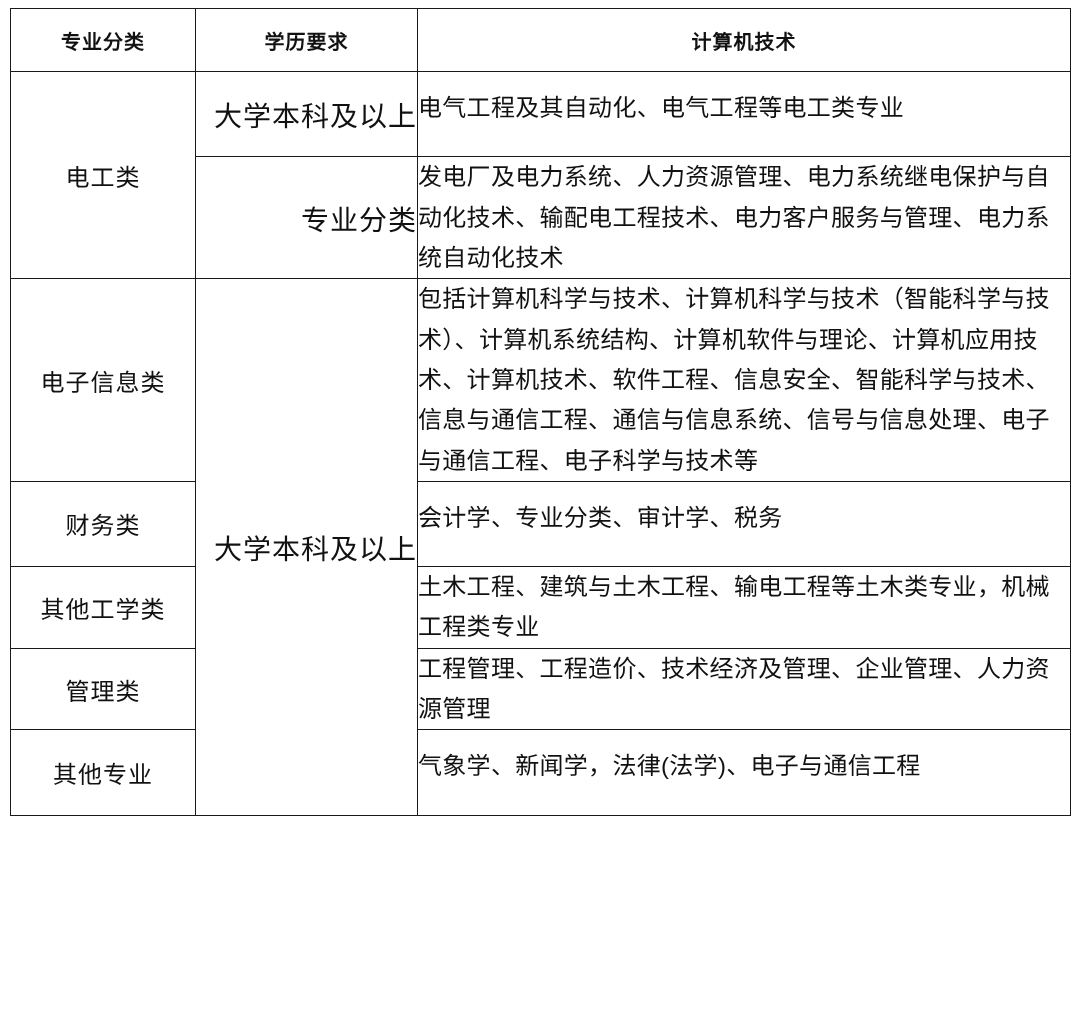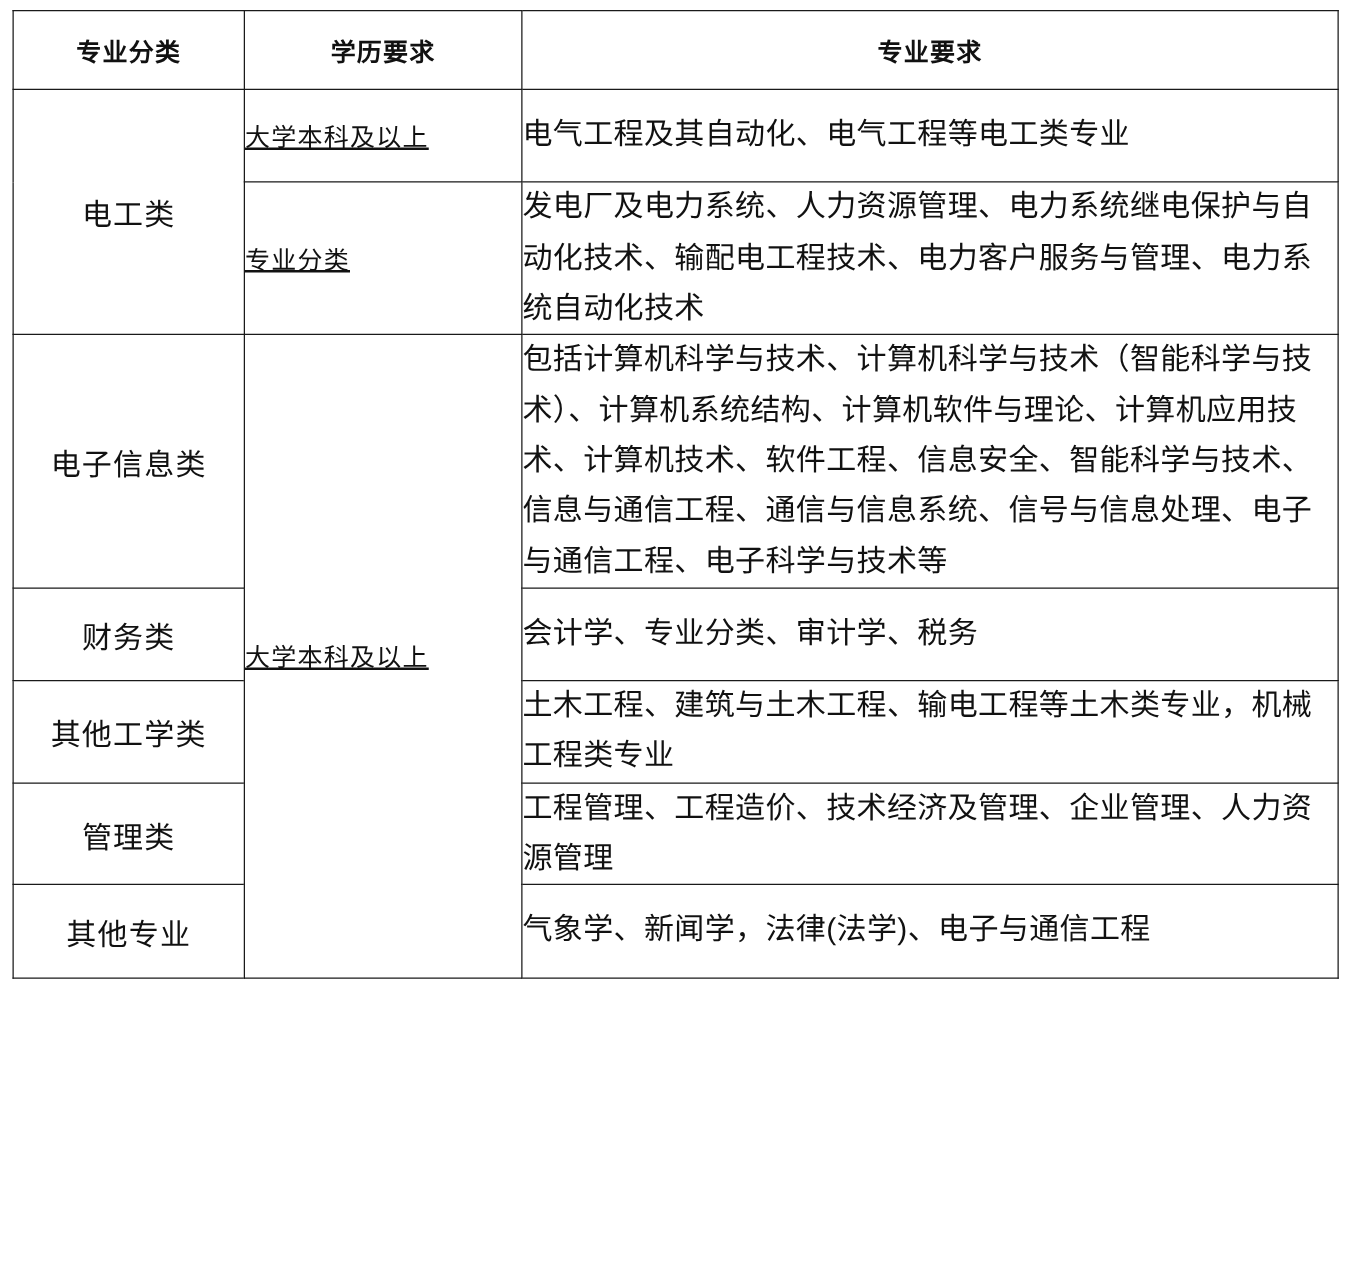--- a/index.html
+++ b/index.html
@@ -44,52 +44,51 @@
     font-size: 20px;
     height: 62px;
     letter-spacing: 1px;
   }
   .cat {
     text-align: center;
     font-size: 24px;
     letter-spacing: 1px;
   }
   .edu {
-    text-align: left;
-    font-size: 20px;
+    text-align: right;
+    font-size: 28px;
     letter-spacing: 1px;
-    text-decoration: underline;
   }
   .req {
     text-align: left;
     font-size: 24px;
     line-height: 1.68;
     padding: 14px 8px 14px 10px;
     letter-spacing: 0.3px;
   }
   .req.single {
     padding-top: 16px;
-    padding-bottom: 17px;
+    padding-bottom: 28px;
   }
 </style>
 </head>
 <body>
 
 <div class="page">
   <table class="major-table">
     <colgroup>
       <col class="c1">
       <col class="c2">
       <col class="c3">
     </colgroup>
     <thead>
       <tr>
         <th class="hd">专业分类</th>
         <th class="hd">学历要求</th>
-        <th class="hd">专业要求</th>
+        <th class="hd">计算机技术</th>
       </tr>
     </thead>
     <tbody>
 
       <tr>
         <td class="cat" rowspan="2">电工类</td>
         <td class="edu">大学本科及以上</td>
         <td class="req single">电气工程及其自动化、电气工程等电工类专业</td>
       </tr>
 

